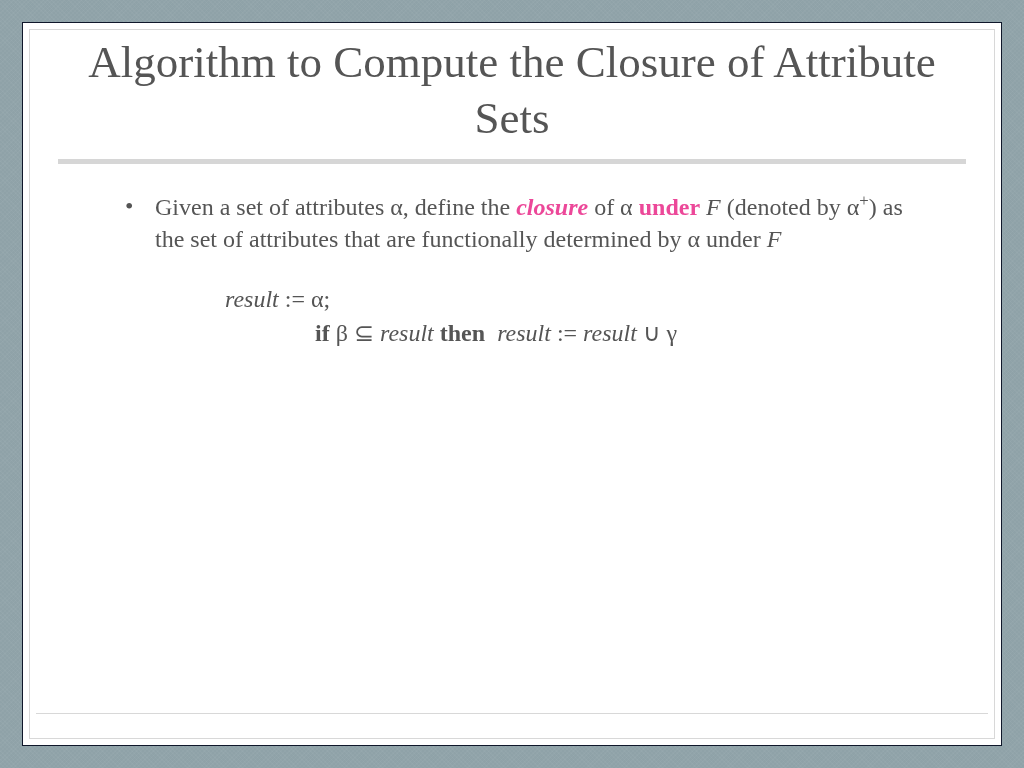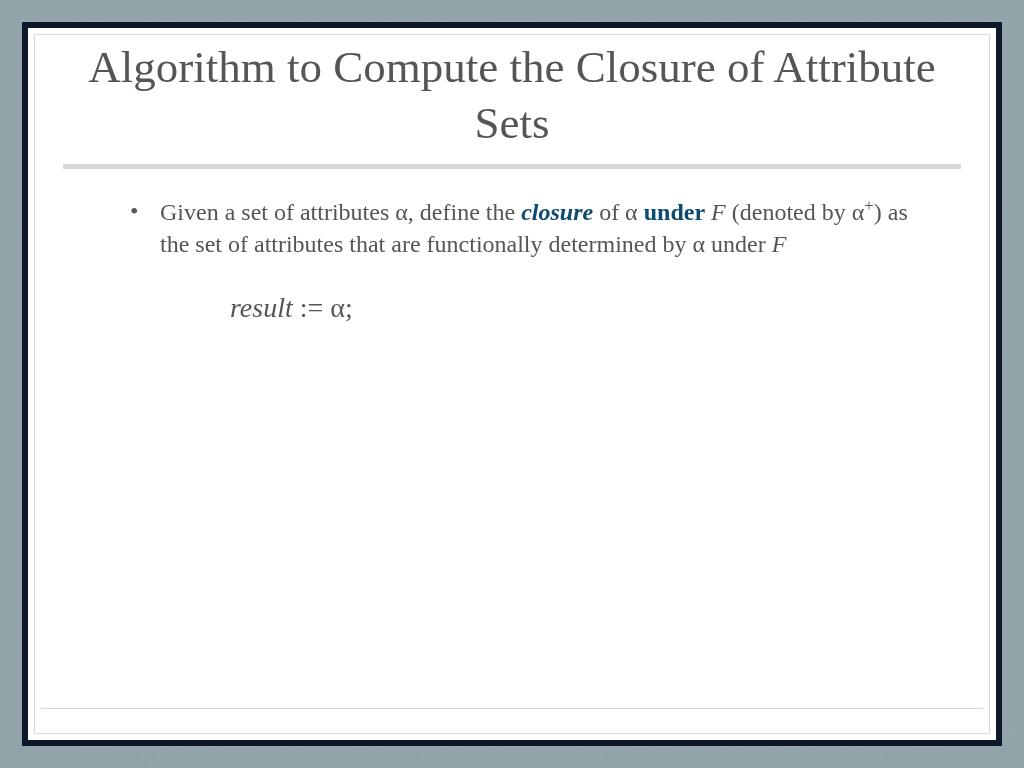--- a/index.html
+++ b/index.html
@@ -11,21 +11,21 @@
       repeating-linear-gradient(45deg, rgba(255,255,255,0.03) 0 1px, transparent 1px 3px),
       repeating-linear-gradient(-45deg, rgba(255,255,255,0.03) 0 1px, transparent 1px 3px);
     padding: 22px;
     font-family: Georgia, 'Times New Roman', serif;
     color: #555;
   }
   .card {
     width: 100%;
     height: 100%;
     background: #fff;
-    border: 6px solid #0f172a;
+    border: 1px solid #0f172a;
     padding: 6px;
   }
   .inner {
     width: 100%;
     height: 100%;
     border: 1px solid #d8d8d8;
     position: relative;
     padding: 0 0 0 0;
   }
   .title {
@@ -58,25 +58,25 @@
     left: 0;
     top: 0;
     color: #555;
     font-size: 24px;
   }
   li.bullet2 { padding-left: 40px; }
   li.bullet2::before { left: 8px; }
   .i { font-style: italic; }
   .b { font-weight: bold; }
   .ib { font-weight: bold; font-style: italic; }
-  .blue { color: #0c4a6e; }
+  .blue { color: #ec4899; }
   sup { font-size: 0.7em; vertical-align: super; }
   .algo {
     margin-left: 100px;
-    font-size: 28px;
+    font-size: 24px;
     line-height: 1.4;
   }
   .ind1 { padding-left: 48px; }
   .ind2 { padding-left: 70px; }
   .ind3 { padding-left: 90px; }
   .footer-line {
     position: absolute;
     bottom: 24px;
     left: 6px;
     right: 6px;
@@ -97,18 +97,21 @@
       <ul>
         <li class="bullet">
           <span>Given a set of attributes α, define the </span><span class="ib blue">closure</span><span> of α </span><span class="b blue">under</span><span class="i"> F </span><span>(denoted by α</span><sup>+</sup><span>) as the set of attributes that are functionally determined by α under </span><span class="i">F</span>
         </li>
       </ul>
 
       <div class="algo">
         <div>
           <span class="i">result</span><span> := α;</span>
         </div>
+        <div class="ind3">
+          <span class="b">if</span><span> β ⊆ </span><span class="i">result </span><span class="b">then</span><span>&nbsp;&nbsp;</span><span class="i">result</span><span> := </span><span class="i">result</span><span> ∪ γ</span>
+        </div>
       </div>
     </div>
 
     <div class="footer-line"></div>
   </div>
 </div>
 
 </body></html>

